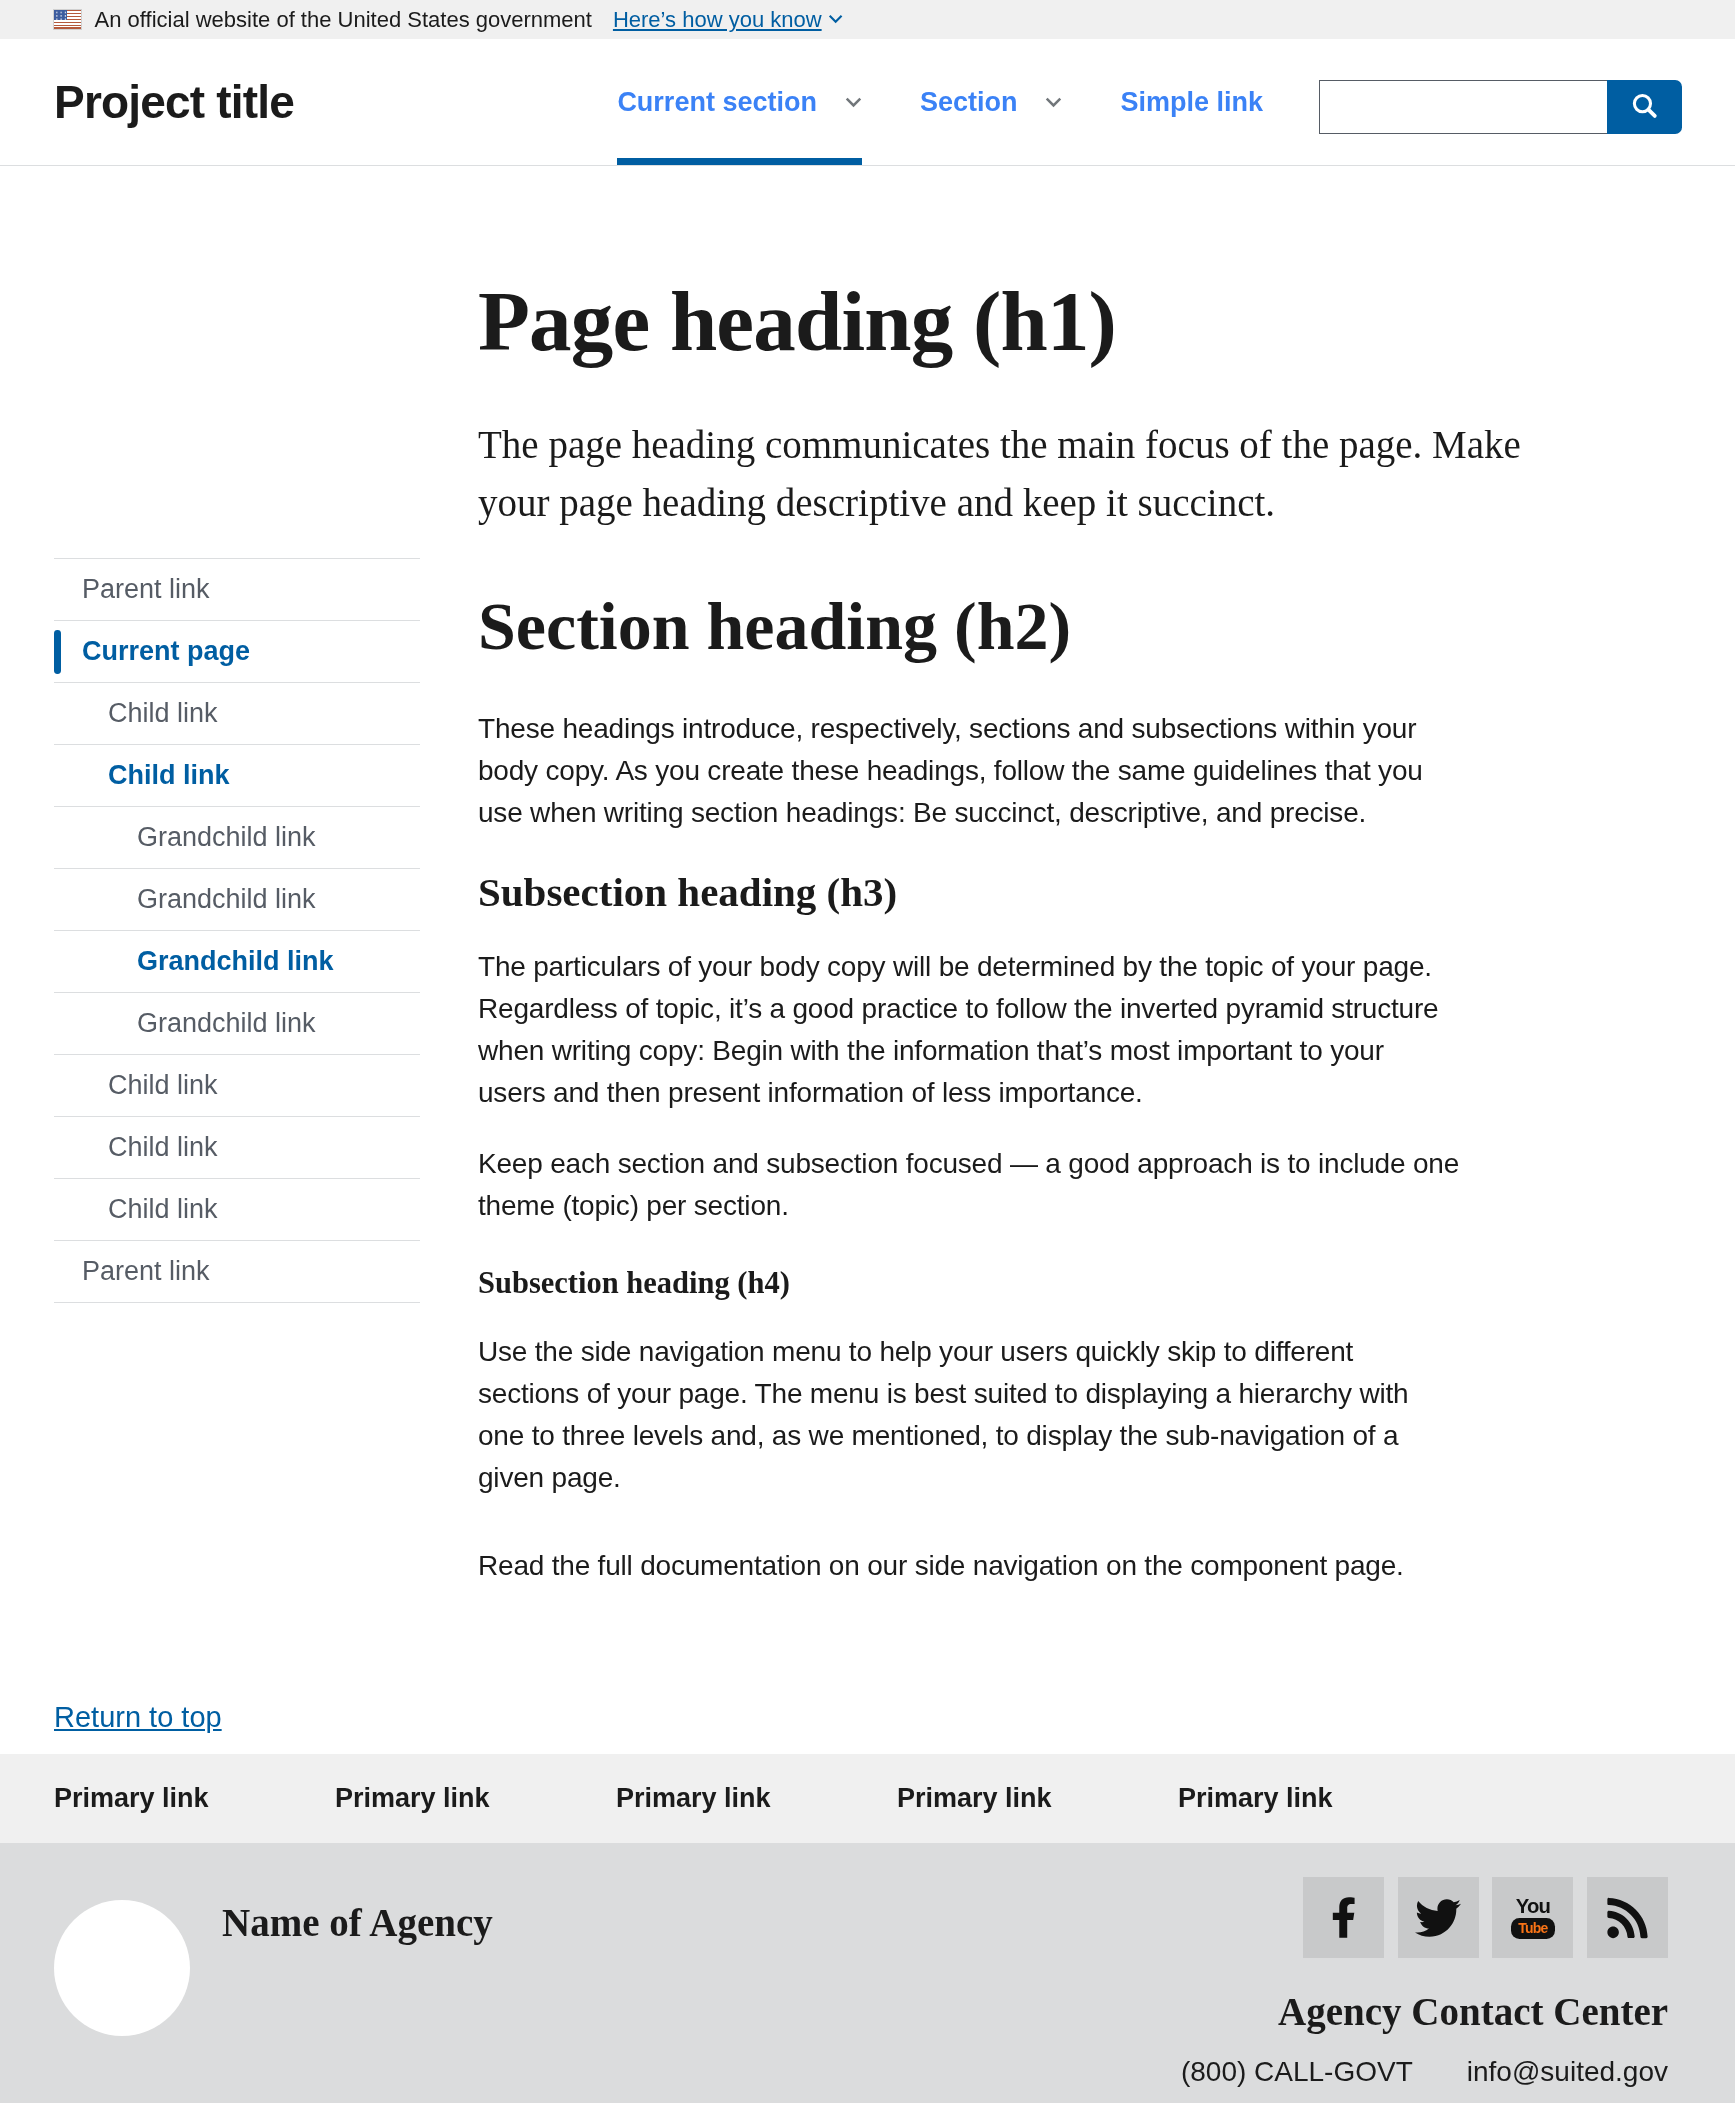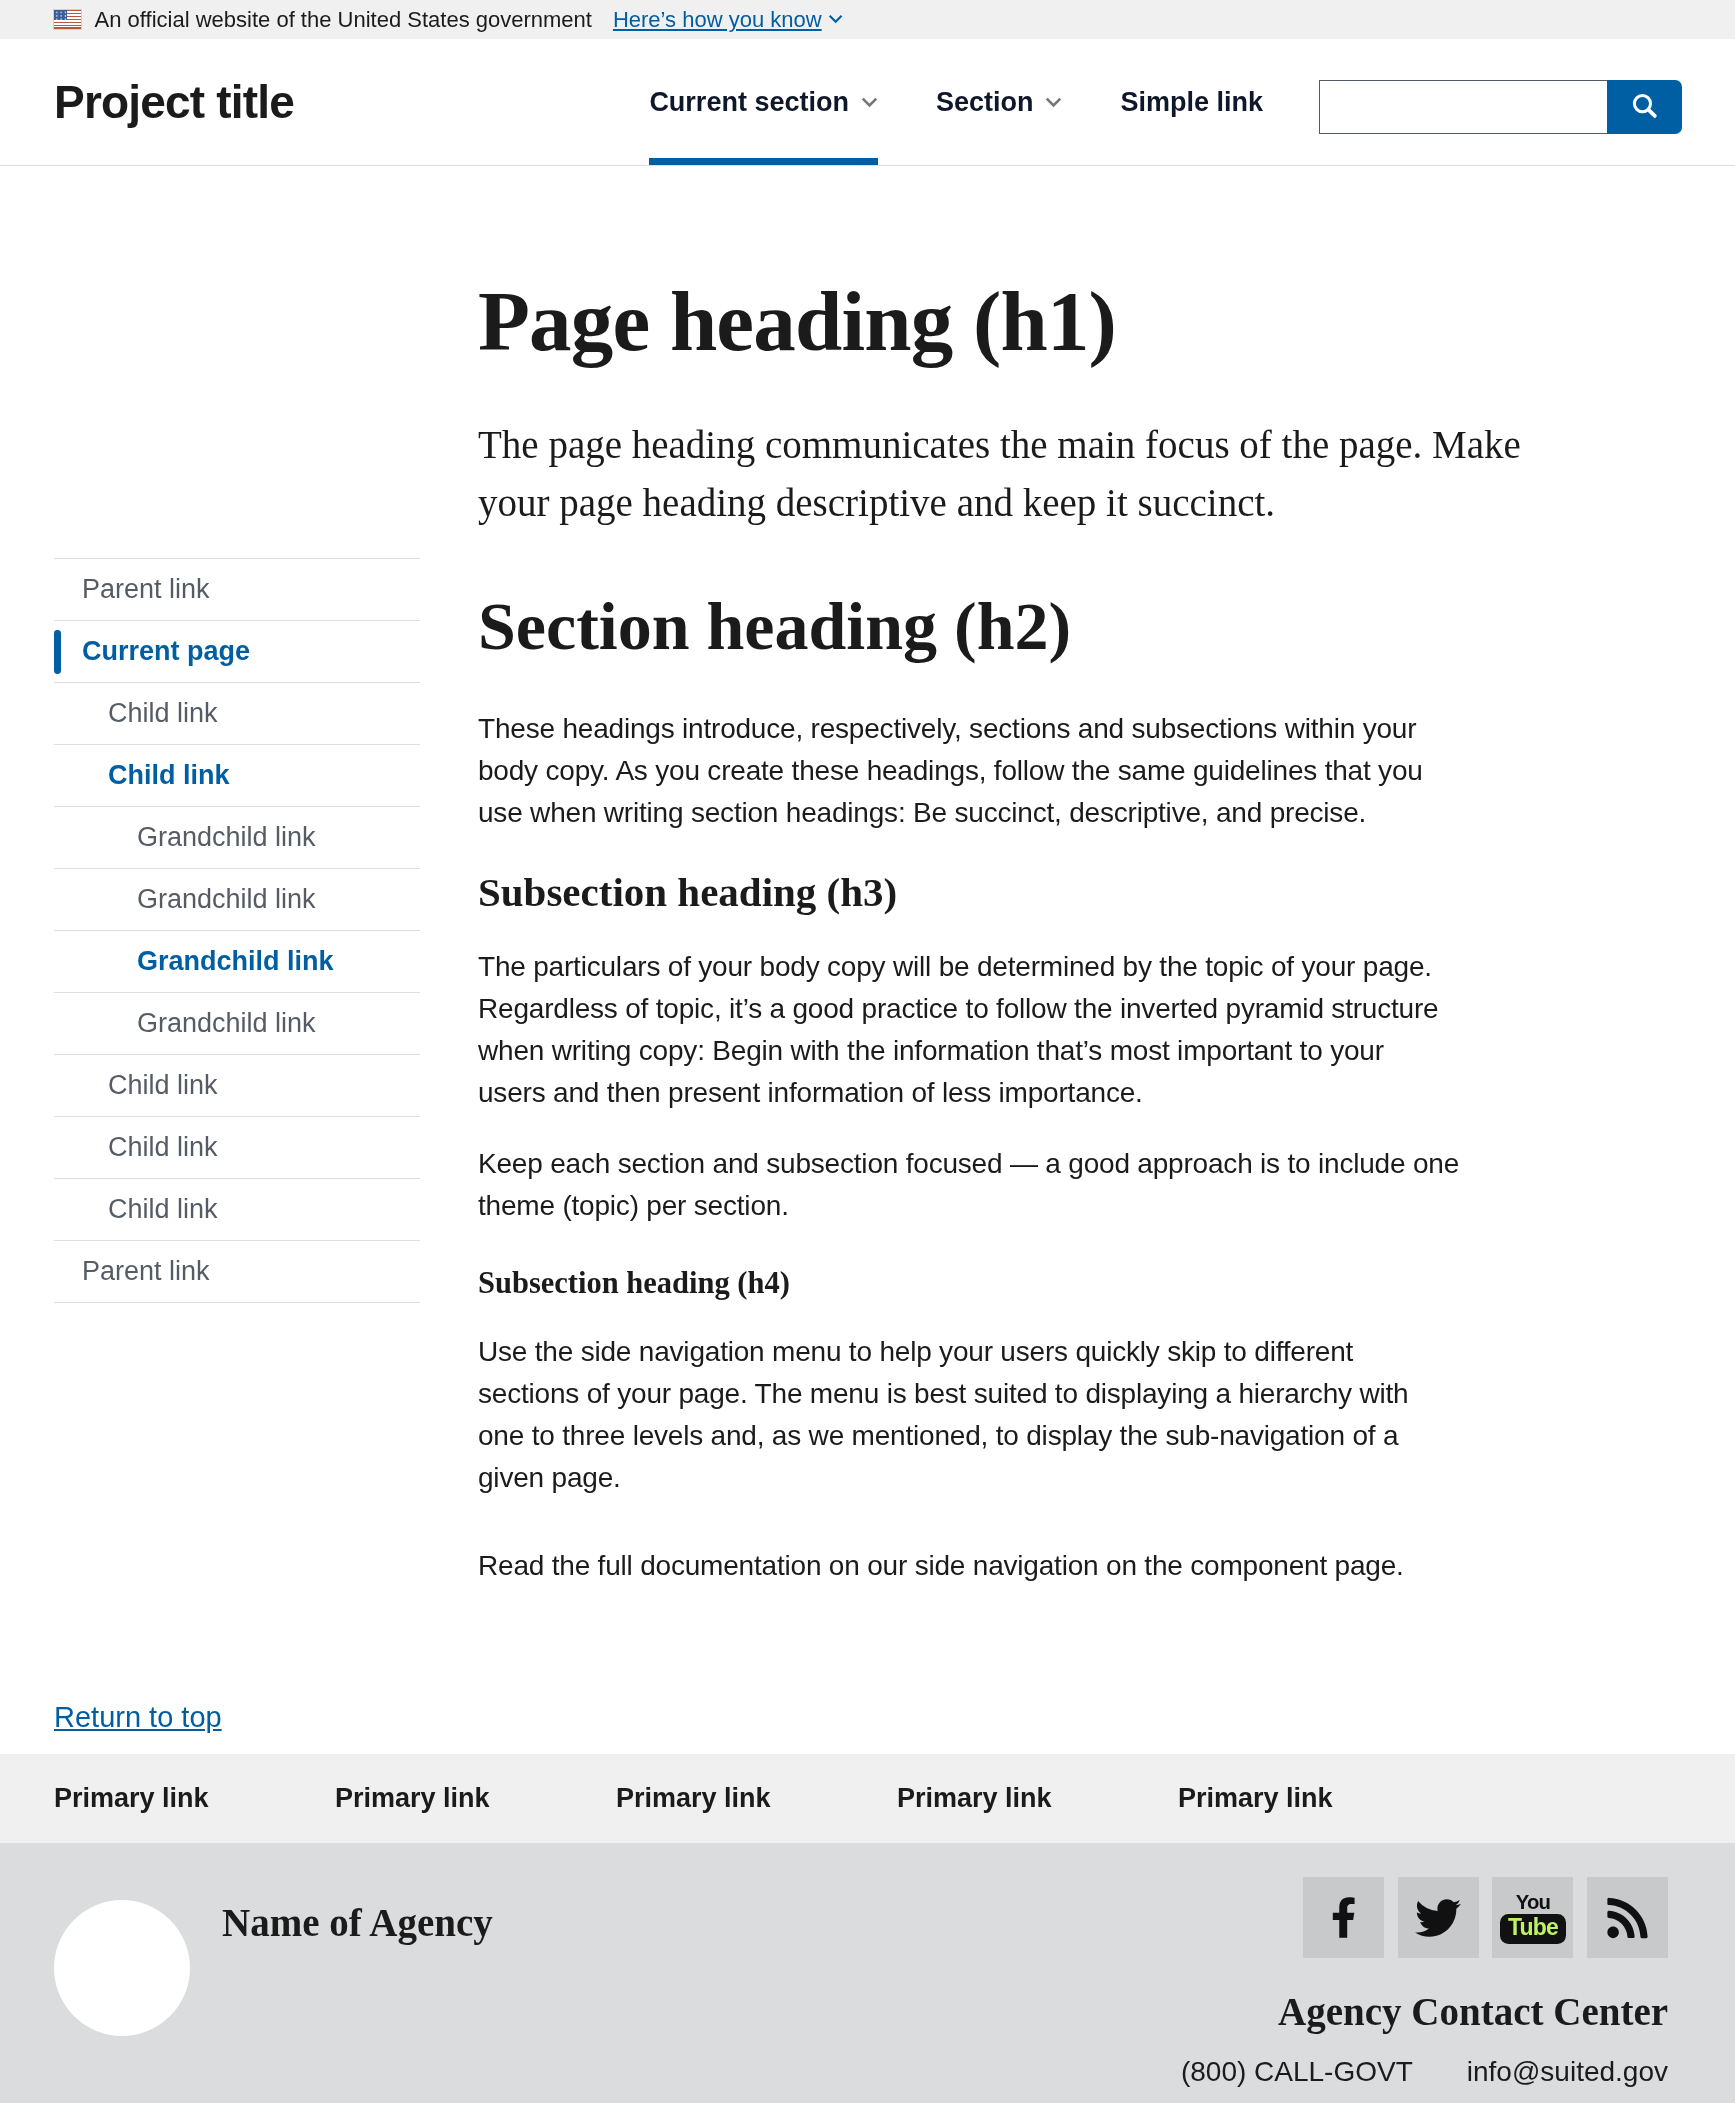--- a/index.html
+++ b/index.html
@@ -32,22 +32,22 @@
   .banner-link { color: #005ea2; text-decoration: underline; display: inline-flex; align-items: center; gap: 6.8px; }
 
   
   header {
     height: 127px; border-bottom: 1.7px solid #dcdee0;
     display: flex; align-items: center; padding: 0 54px; position: relative;
   }
   .site-title { font-size: 46px; font-weight: bold; letter-spacing: -0.8px; }
   .primary-nav { margin-left: auto; display: flex; align-items: stretch; gap: 58px; height: 100%; }
   .nav-item {
-    display: flex; align-items: center; gap: 12px;
-    font-size: 27px; font-weight: bold; color: #0f172a; position: relative;
+    display: flex; align-items: center; gap: 28px;
+    font-size: 27px; font-weight: bold; color: #3b82f6; position: relative;
   }
   .nav-item.active::after {
     content: ""; position: absolute; left: 0; right: 0; bottom: 0;
     height: 6.8px; background: #005ea2;
   }
   .search-form { margin-left: 56px; display: flex; align-items: center; margin-top: 10.2px; }
   .search-input {
     width: 288px; height: 54px; border: 1.7px solid #565c65; border-right: none;
     font-size: 27px; padding: 0 13.6px; outline: none; border-radius: 0;
     font-family: "Liberation Sans", sans-serif;
@@ -116,21 +116,21 @@
   .agency-name { font-family: "Liberation Serif", serif; font-size: 39px; font-weight: bold; }
   .contact-block { display: flex; flex-direction: column; align-items: flex-end; }
   .social-row { display: flex; gap: 13.6px; }
   .social-square {
     width: 81px; height: 81px; background: #c8c9ca;
     display: flex; align-items: center; justify-content: center;
   }
   .yt { display: flex; flex-direction: column; align-items: center; line-height: 1; }
   .yt-top { font-size: 20.3px; font-weight: bold; letter-spacing: -0.8px; color: #111; }
   .yt-tube {
-    margin-top: 1.7px; background: #111; color: #bef264; font-size: 23px; font-weight: bold;
+    margin-top: 1.7px; background: #111; color: #f97316; font-size: 14px; font-weight: bold;
     padding: 2.5px 7.6px 4.2px; border-radius: 8.5px; letter-spacing: -0.8px;
   }
   .contact-heading { font-family: "Liberation Serif", serif; font-size: 39px; font-weight: bold; margin-top: 30.5px; }
   .contact-row { display: flex; gap: 54px; margin-top: 22px; font-size: 28px; color: #1b1b1b; }
 </style>
 </head>
 <body>
 
 
 

